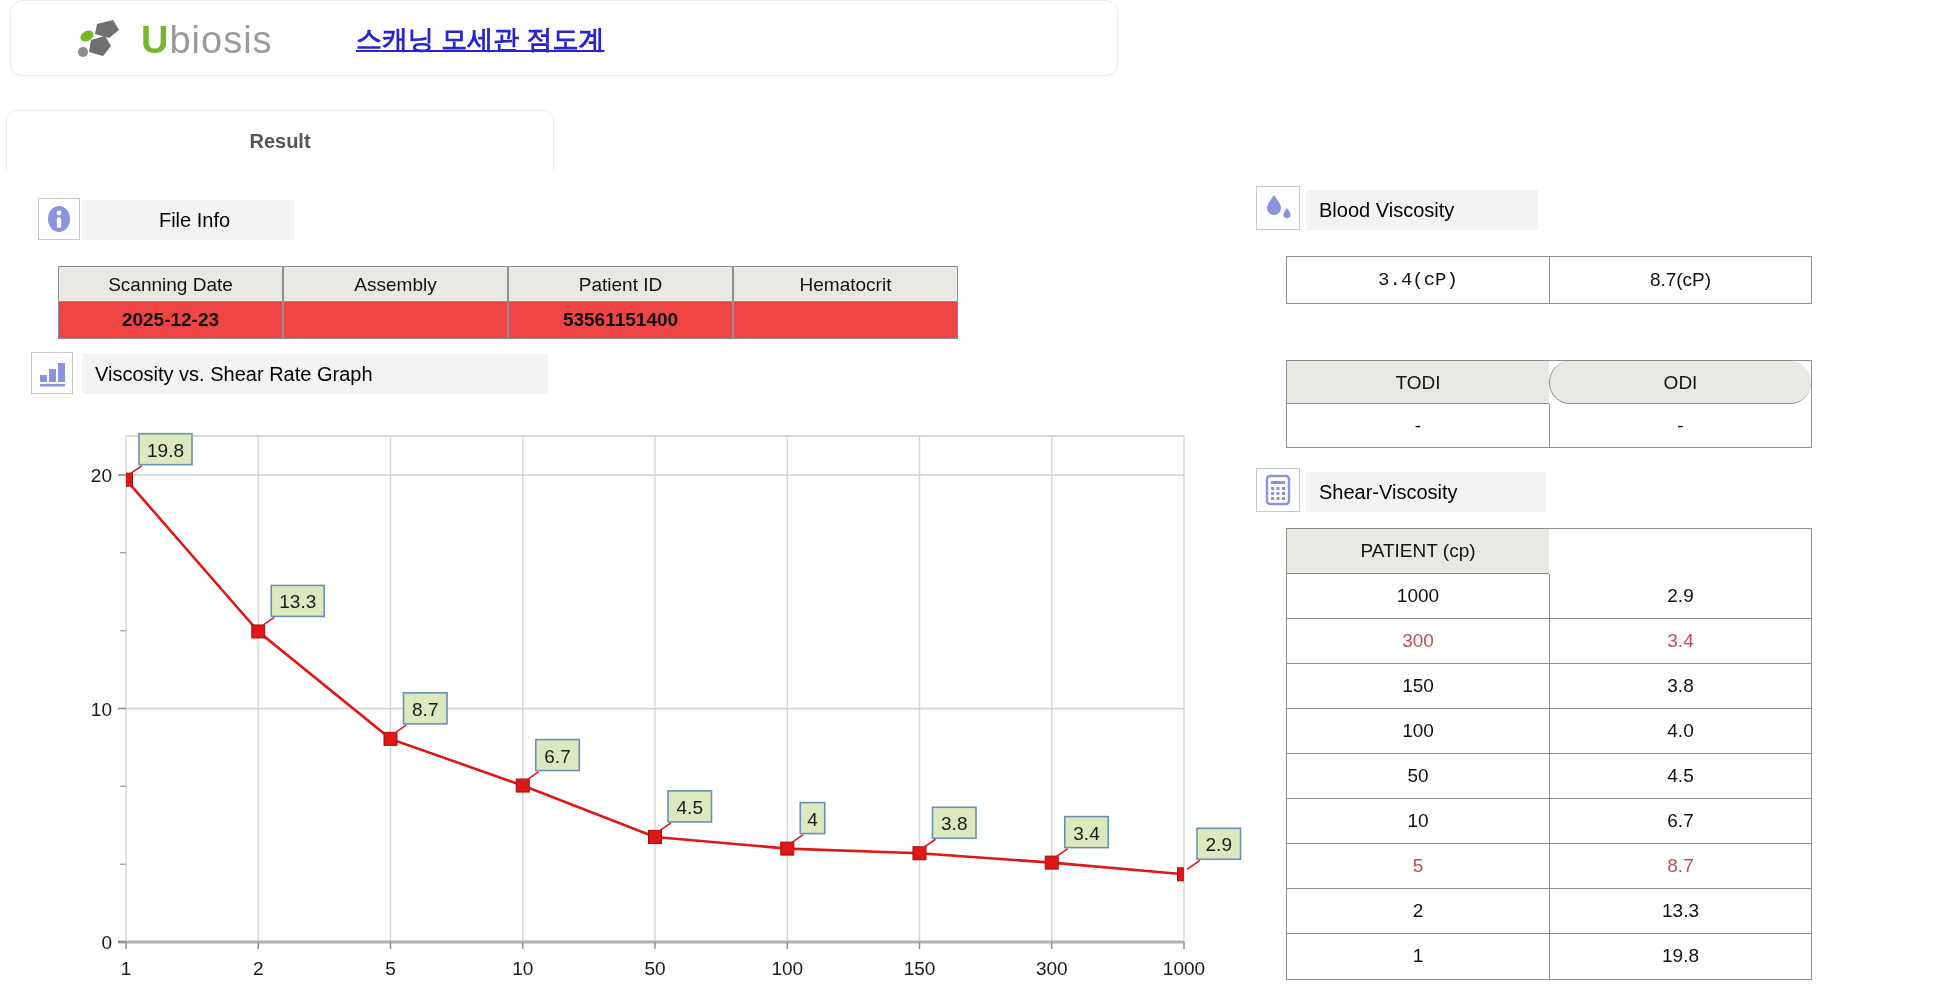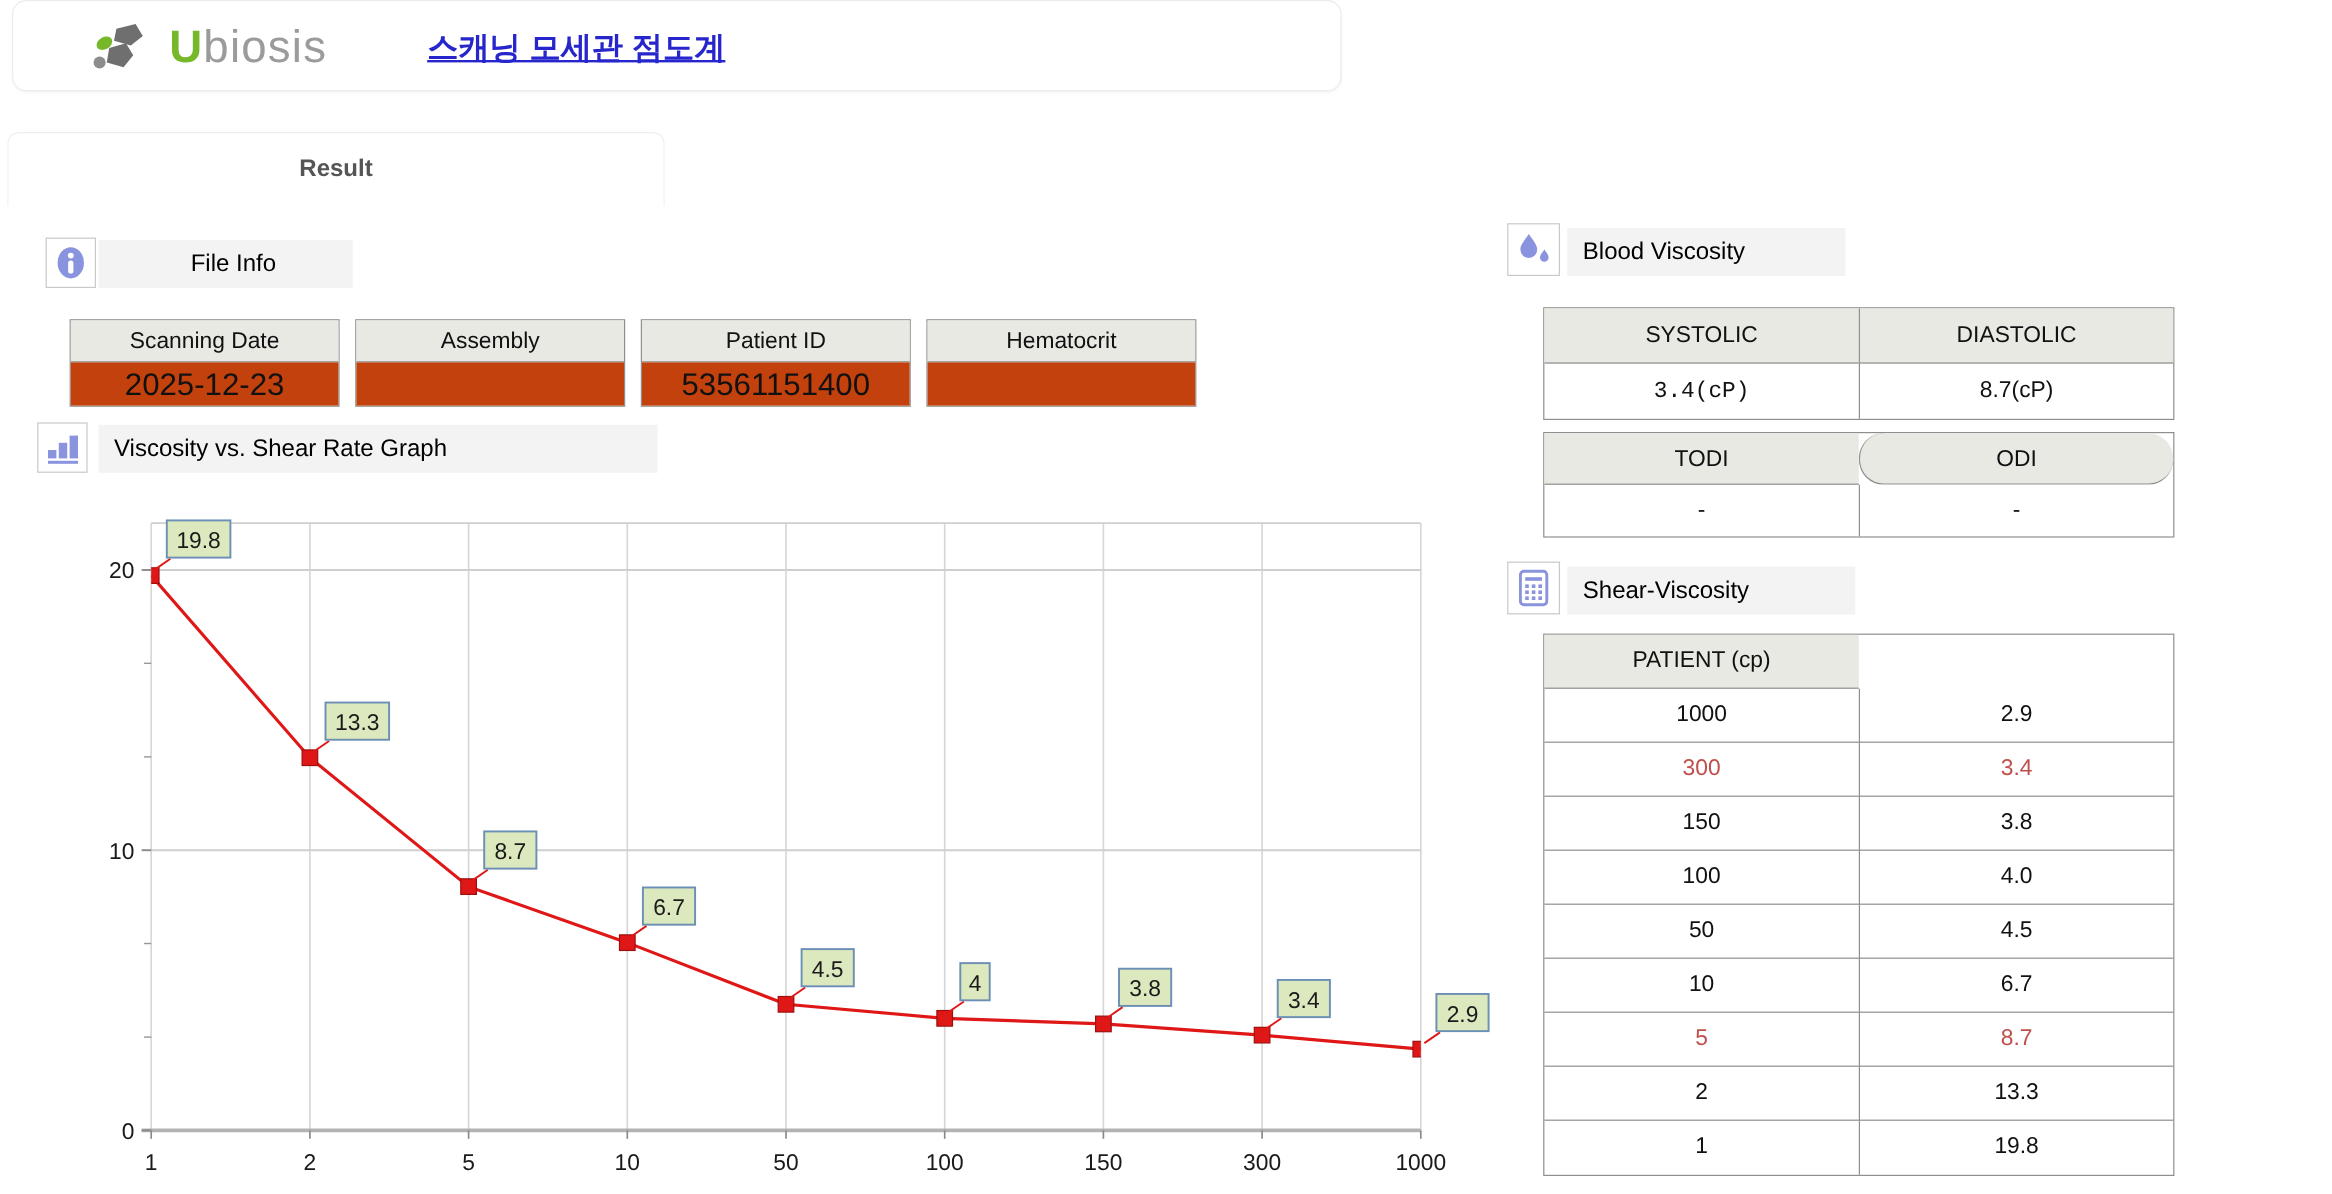--- a/index.html
+++ b/index.html
@@ -26,25 +26,25 @@
   .tab-inactive { left:562px; width:562px; background:#f4f4f4; color:#a6a6a6;
     border:1px solid #e3e3e3; }
 
   
   .icon-box { position:absolute; width:42px; height:42px; background:#fff;
     border:1px solid #c9c9c9; display:flex; align-items:center; justify-content:center; }
   .sec-title { position:absolute; background:#f3f3f3; font-size:20px; color:#000;
     padding-left:13px; }
 
   
-  .fi-row { position:absolute; left:58px; top:266px; display:flex; gap:13px; }
+  .fi-row { position:absolute; left:58px; top:266px; display:flex; }
   .fi-box { width:225px; border:1px solid #8f8f8f; background:#fff; }
   .fi-head { height:35px; line-height:35px; text-align:center; background:#e9e9e4;
     border-bottom:1px solid #8f8f8f; font-size:19px; }
-  .fi-val { height:36px; line-height:36px; text-align:center; font-size:26px; background:#c2410c; }
+  .fi-val { height:36px; line-height:36px; text-align:center; font-size:19px; background:#ef4444;font-weight:bold; }
 
   
   .rtab { position:absolute; left:1286px; width:526px; border:1px solid #8f8f8f; background:#fff; }
   .rtab .row { display:grid; grid-template-columns:1fr 1fr; }
   .rtab .cell { text-align:center; font-size:19px; line-height:44px; height:45px; }
   .rtab .hrow .cell { background:#e9e9e4; border-bottom:1px solid #8f8f8f; }
   .rtab .cell + .cell { border-left:1px solid #8f8f8f; }
   .rtab .row + .row .cell { }
   .shear-table .row:not(:last-child) .cell { border-bottom:1px solid #8f8f8f; }
   .red-row .cell { color:#c0504d; }
@@ -218,24 +218,20 @@
 
   <div class="icon-box" style="left:1256px; top:186px; width:44px; height:44px;">
     <svg width="32" height="32" viewBox="0 0 32 32">
       <path d="M12 3 C16 9 19 12 19 16 a7 7 0 1 1 -14 0 C5 12 8 9 12 3 Z" fill="#8a93dd"></path>
       <path d="M25 16 C27 19 28.5 20.6 28.5 22.6 a3.6 3.6 0 1 1 -7.2 0 C21.3 20.6 23 19 25 16 Z" fill="#8a93dd"></path>
     </svg>
   </div>
   <div class="sec-title" style="left:1306px; top:190px; width:232px; height:40px; line-height:40px;">Blood Viscosity</div>
 
   <div class="rtab" id="bv-sys" style="top:256px;">
-      <div class="row hrow">
-        <div class="cell" style="height: 46px; line-height: 46px;">SYSTOLIC</div>
-        <div class="cell" style="height: 46px; line-height: 46px;">DIASTOLIC</div>
-      </div>
       <div class="row vrow">
         <div class="cell" style="height: 46px; line-height: 46px; font-family: Liberation Mono, monospace;">3.4(cP)</div>
         <div class="cell" style="height: 46px; line-height: 46px;">8.7(cP)</div>
       </div>
     </div>
   <div class="rtab" id="bv-odi" style="top:360px;">
       <div class="row hrow">
         <div class="cell" style="height: 43px; line-height: 43px;">TODI</div>
         <div class="cell" style="height: 43px; line-height: 43px; border-radius: 21px;">ODI</div>
       </div>

